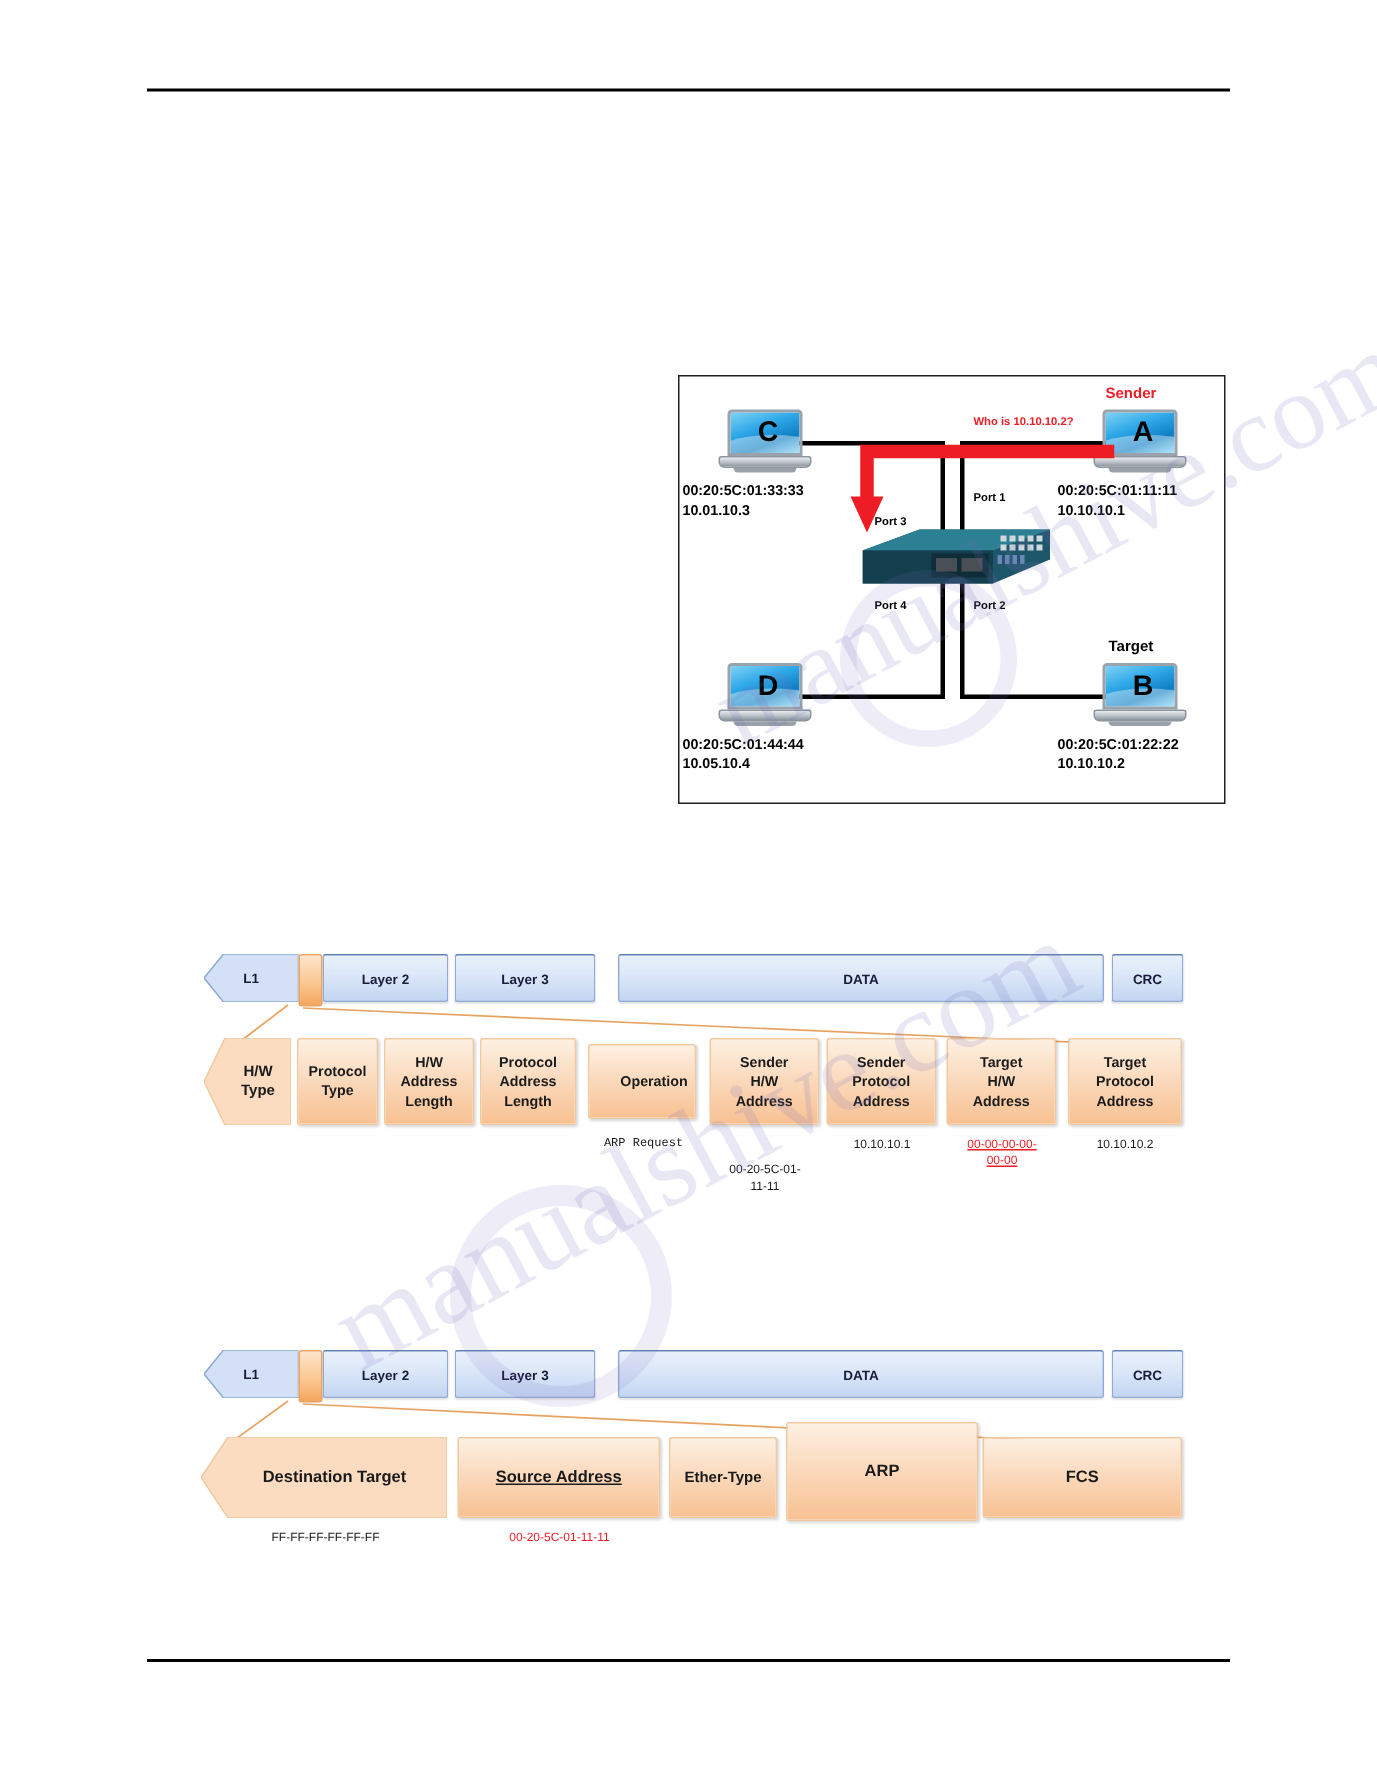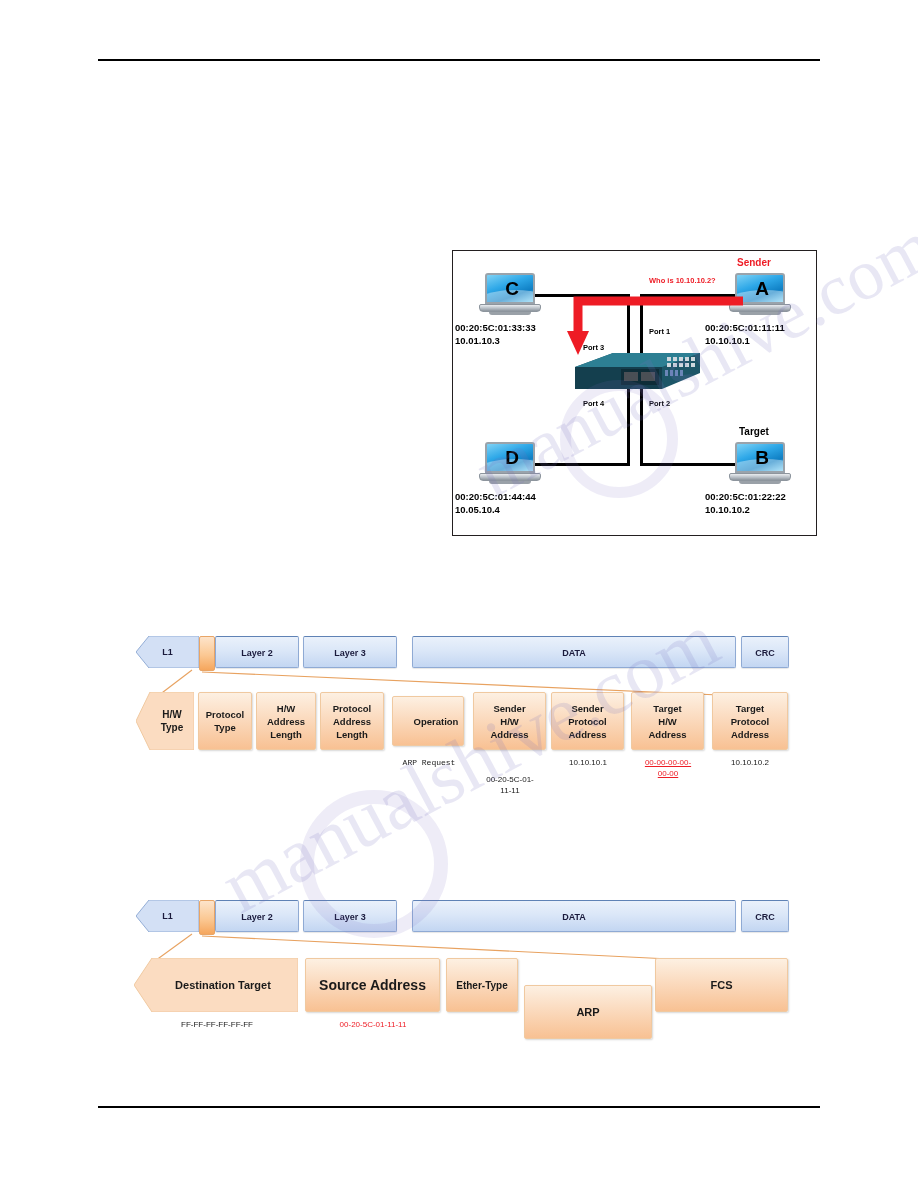--- a/index.html
+++ b/index.html
@@ -468,28 +468,28 @@
 
   <div class="box-orange arrow-head" style="left:134px; top:958px; width:164px; height:54px;">
     <svg class="ah-shape" viewBox="0 0 164 54" preserveAspectRatio="none">
       <polygon points="18,0 164,0 164,54 18,54 0,27" fill="#fbdcc1" stroke="#f0c9a0" stroke-width="1"></polygon>
     </svg>
     <span class="box-text" style="font-size:11px;">Destination Target</span>
   </div>
   <div class="sub-label" style="left:152px; top:1019px; width:130px;">FF-FF-FF-FF-FF-FF</div>
 
   <div class="box-orange" style="left:305px; top:958px; width:135px; height:54px;">
-    <span class="box-text" style="font-size:14px;">Source Address</span>
+    <span class="box-text" style="font-size:11px;text-decoration:underline;">Source Address</span>
   </div>
   <div class="sub-label red" style="left:308px; top:1019px; width:130px;">00-20-5C-01-11-11</div>
 
   <div class="box-orange" style="left:446px; top:958px; width:72px; height:54px;">
     <span class="box-text" style="font-size:10px;">Ether-Type</span>
   </div>
 
-  <div class="box-orange" style="left:524px; top:985px; width:128px; height:54px;">
+  <div class="box-orange" style="left:524px; top:948px; width:128px; height:66px;">
     <span class="box-text" style="font-size:11px;">ARP</span>
   </div>
 
   <div class="box-orange" style="left:655px; top:958px; width:133px; height:54px;">
     <span class="box-text" style="font-size:11px;">FCS</span>
   </div>
 </div>
 
 </body></html>

